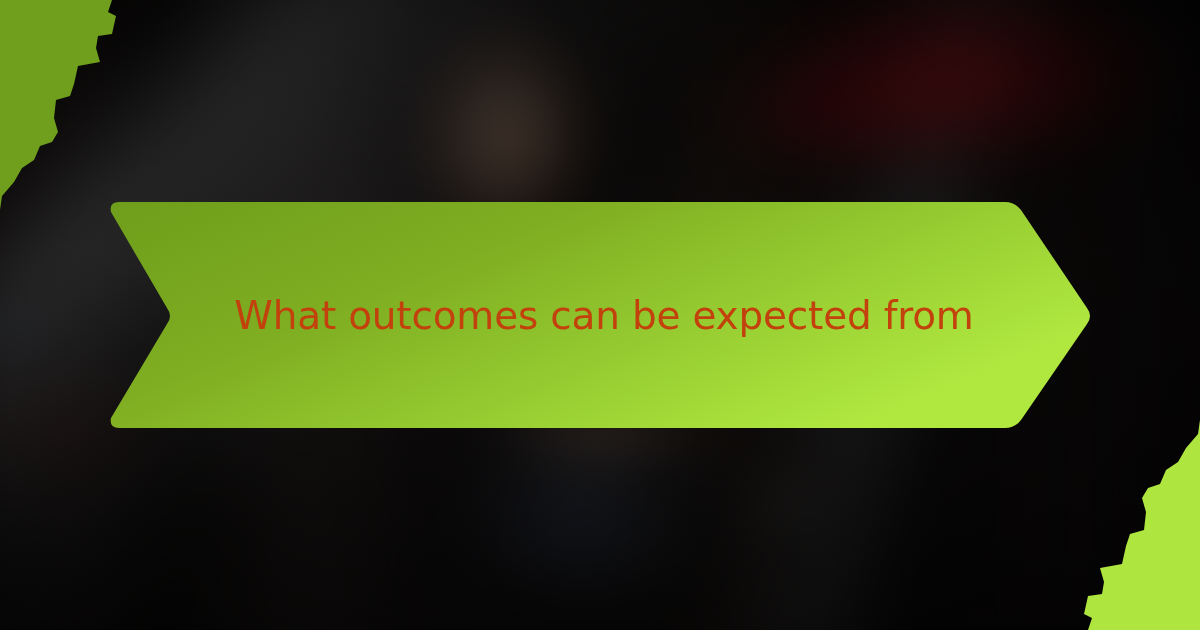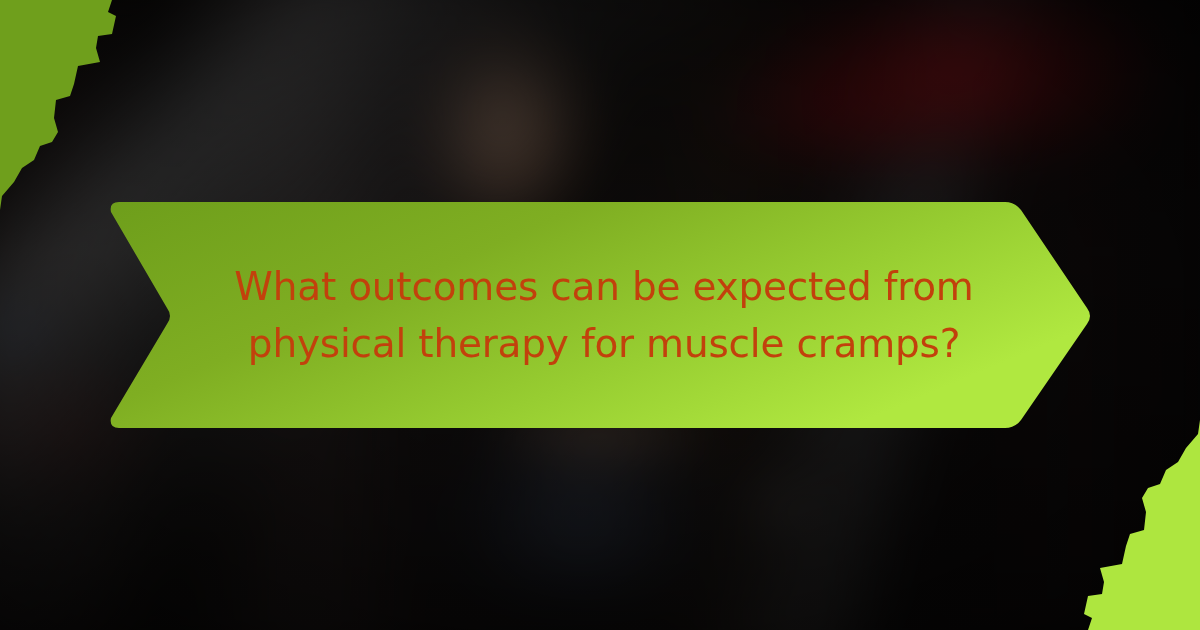--- a/index.html
+++ b/index.html
@@ -154,16 +154,15 @@
                L982,128
                Q988,120 982,112
                L916,14
                Q910,6 900,6
                Z" fill="url(#ribbonGrad)"></path>
     </svg>
   </div>
 
   <div class="ribbon-text">
     <div class="line">What outcomes can be expected from</div>
-    <div class="line">physical therapy for muscle cramps?</div>
   </div>
 
 </div>
 
 </body></html>

